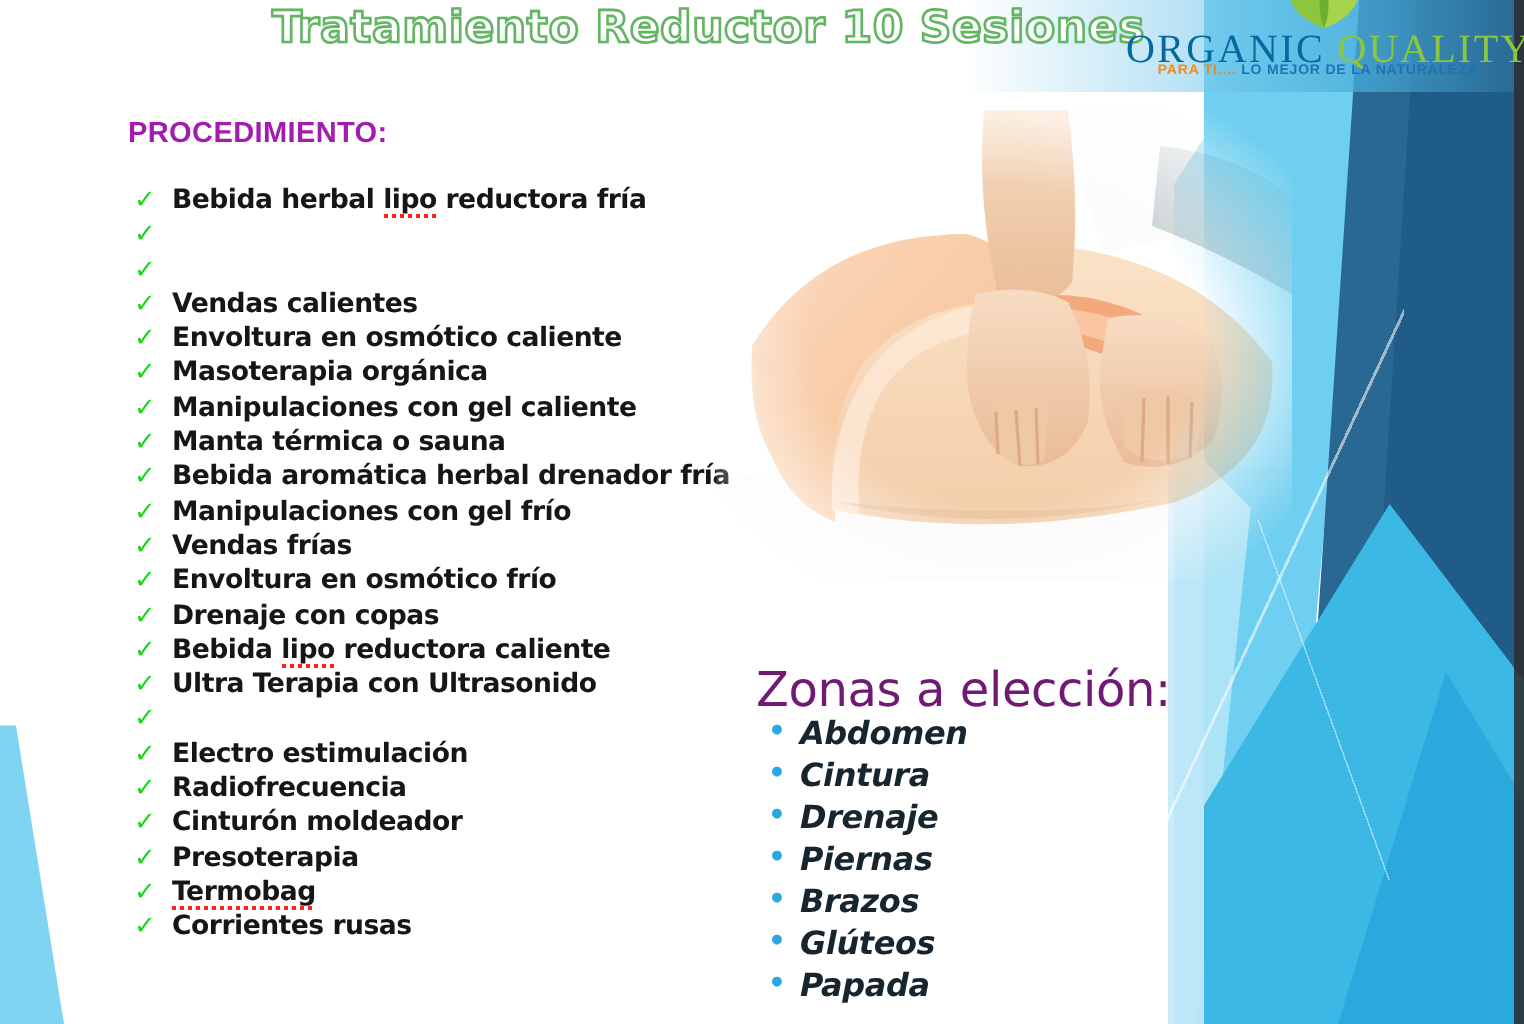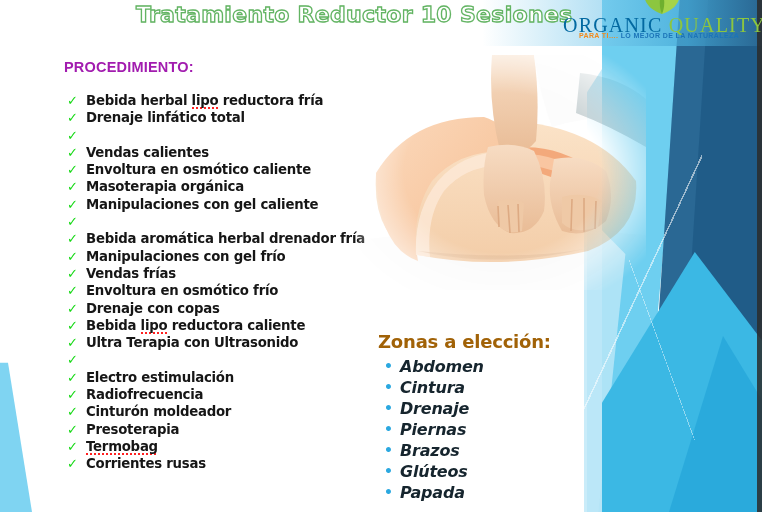--- a/index.html
+++ b/index.html
@@ -238,23 +238,23 @@
     width: 288px;
     height: 235px;
   }
   .photo svg { display: block; }
 
   
   .zones-heading {
     position: absolute;
     left: 378px;
     top: 331px;
-    font-size: 18px;
-    font-weight: bold;
-    color: #a16207;
+    font-size: 24px;
+    font-weight: normal;
+    color: #701a75;
     font-family: "DejaVu Sans", sans-serif;
     letter-spacing: -.2px;
   }
   .zones-list {
     position: absolute;
     left: 378px;
     top: 356px;
     margin: 0;
     padding: 0;
     list-style: none;
@@ -317,27 +317,27 @@
       <span class="lw-organic">ORGANIC</span><span class="lw-quality"> QUALITY</span>
     </div>
     <div class="logo-tag">
       <span class="lt-a">PARA TI.... </span><span class="lt-b">LO MEJOR DE LA NATURALEZA</span>
     </div>
   </div>
 
   <div class="proc-heading">PROCEDIMIENTO:</div>
   <ul class="proc-list" id="proc-list">
       <li class="proc-item"><span class="check-icon">✓</span><span>Bebida herbal <span class="squiggle">lipo</span> reductora fría</span></li>
-      <li class="proc-item"><span class="check-icon">✓</span><span>Drenaje linfático total</span></li>
+      <li class="proc-item"><span class="check-icon">✓</span></li>
       <li class="proc-item"><span class="check-icon">✓</span></li>
       <li class="proc-item"><span class="check-icon">✓</span><span>Vendas calientes</span></li>
       <li class="proc-item"><span class="check-icon">✓</span><span>Envoltura en osmótico caliente</span></li>
       <li class="proc-item"><span class="check-icon">✓</span><span>Masoterapia orgánica</span></li>
       <li class="proc-item"><span class="check-icon">✓</span><span>Manipulaciones con gel caliente</span></li>
-      <li class="proc-item"><span class="check-icon">✓</span></li>
+      <li class="proc-item"><span class="check-icon">✓</span><span>Manta térmica o sauna</span></li>
       <li class="proc-item"><span class="check-icon">✓</span><span>Bebida aromática herbal drenador fría</span></li>
       <li class="proc-item"><span class="check-icon">✓</span><span>Manipulaciones con gel frío</span></li>
       <li class="proc-item"><span class="check-icon">✓</span><span>Vendas frías</span></li>
       <li class="proc-item"><span class="check-icon">✓</span><span>Envoltura en osmótico frío</span></li>
       <li class="proc-item"><span class="check-icon">✓</span><span>Drenaje con copas</span></li>
       <li class="proc-item"><span class="check-icon">✓</span><span>Bebida <span class="squiggle">lipo</span> reductora caliente</span></li>
       <li class="proc-item"><span class="check-icon">✓</span><span>Ultra Terapia con Ultrasonido</span></li>
       <li class="proc-item"><span class="check-icon">✓</span></li>
       <li class="proc-item"><span class="check-icon">✓</span><span>Electro estimulación</span></li>
       <li class="proc-item"><span class="check-icon">✓</span><span>Radiofrecuencia</span></li>

